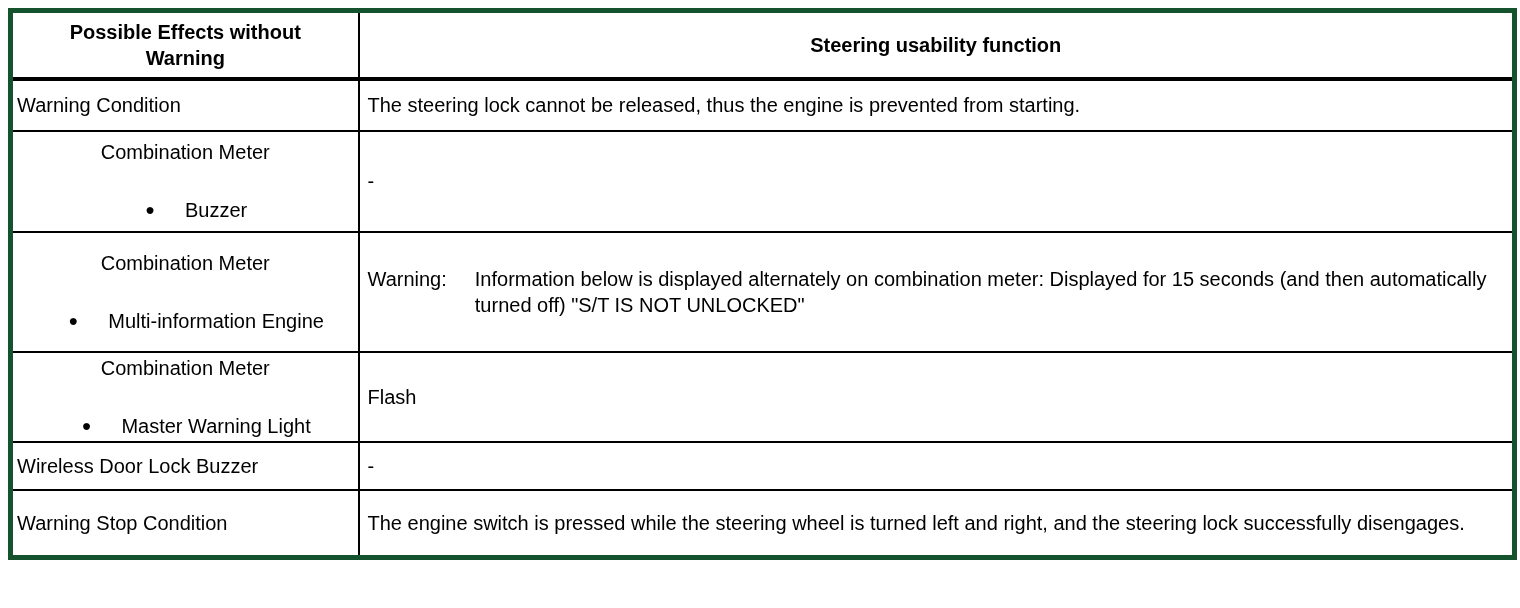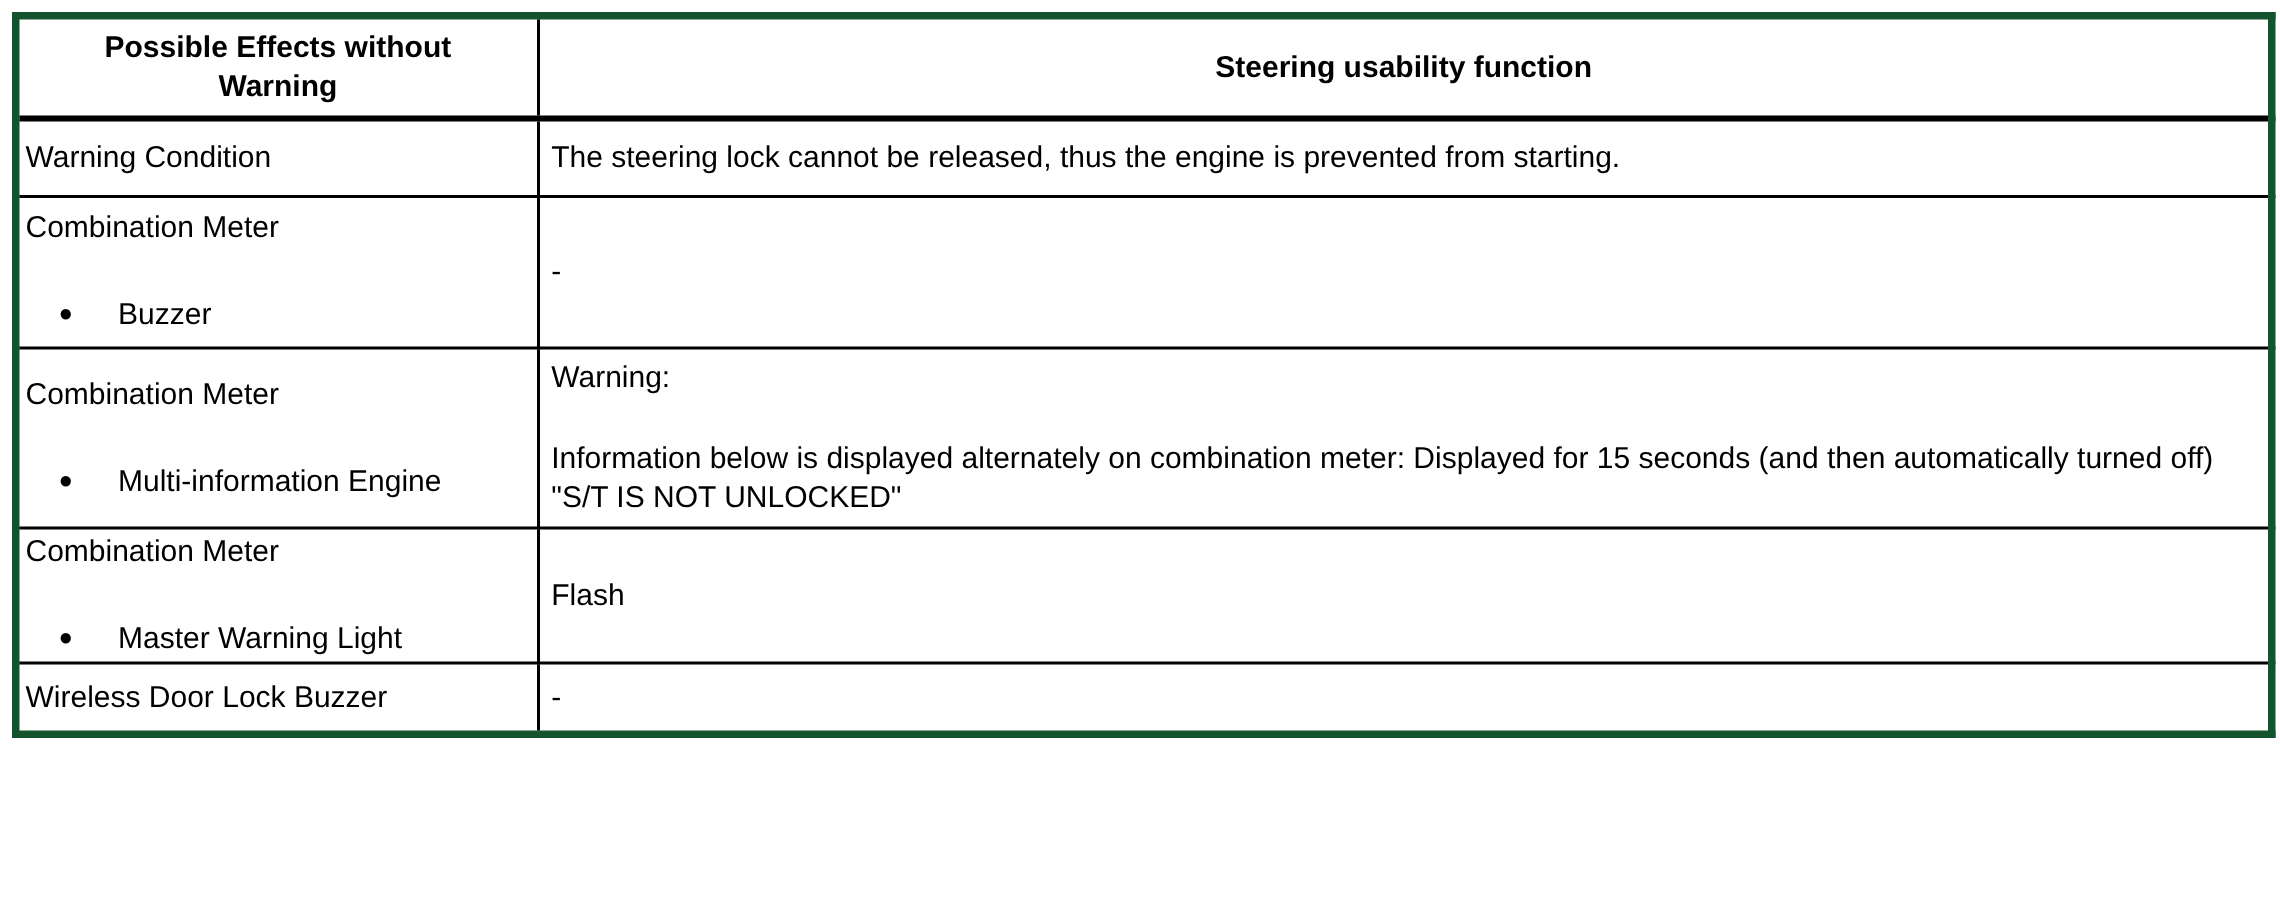--- a/index.html
+++ b/index.html
@@ -46,24 +46,25 @@
   }
   td.cell-right {
     padding: 2px 10px 2px 8px;
     text-align: left;
   }
   .vstack {
     display: flex;
     flex-direction: column;
     justify-content: center;
     gap: 32px;
+    align-items: center;
   }
   .vstack-right {
     display: flex;
-    flex-direction: column;
+    flex-direction: row;
     justify-content: center;
     gap: 28px;
   }
   .bullet-line {
     display: flex;
     align-items: center;
     padding-left: 22px;
     gap: 30px;
   }
   .bullet-glyph {
@@ -158,14 +159,22 @@
     <tr class="r4">
       <td class="cell-left">
         <div>Wireless Door Lock Buzzer</div>
       </td>
       <td class="cell-right">
         <p class="cell-text">-</p>
       </td>
     </tr>
 
 
+    <tr class="r6">
+      <td class="cell-left">
+        <div>Warning Stop Condition</div>
+      </td>
+      <td class="cell-right">
+        <p class="cell-text">The engine switch is pressed while the steering wheel is turned left and right, and the steering lock successfully disengages.</p>
+      </td>
+    </tr>
   </tbody>
 </table>
 
 </body></html>

